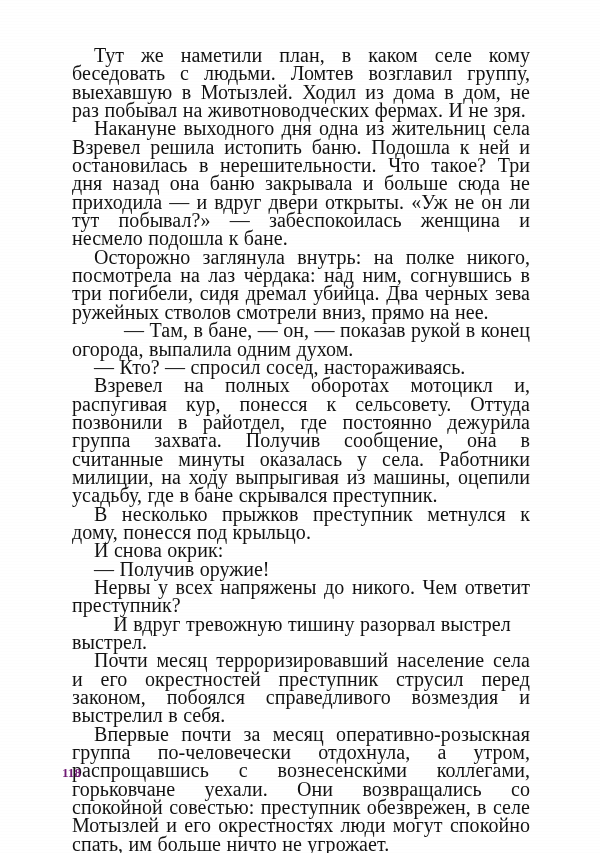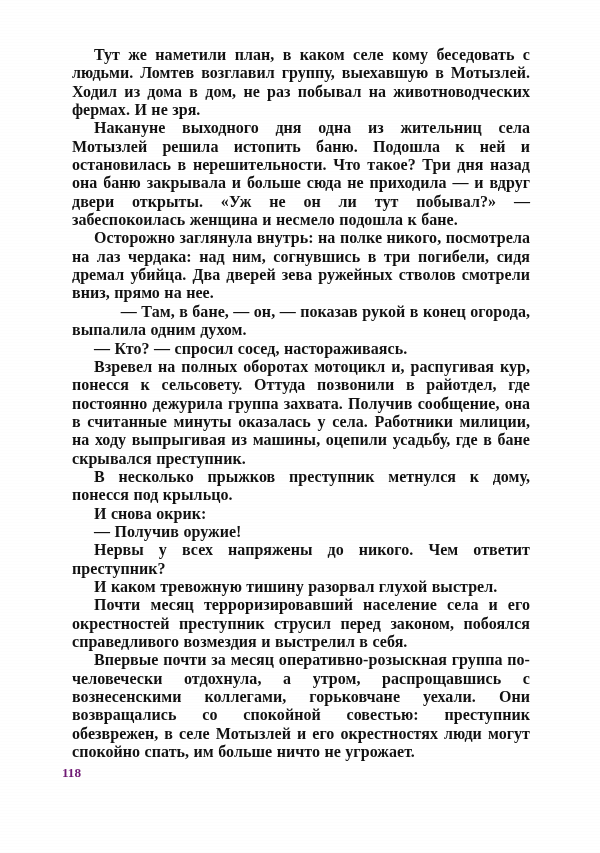--- a/index.html
+++ b/index.html
@@ -25,38 +25,38 @@
     top: 46px;
     width: 458px;
   }
 
   .para {
     margin: 0;
     padding: 0;
     text-align: justify;
     text-align-last: left;
     text-indent: 22px;
-    font-size: 16px;
+    font-size: 20px;
     line-height: 18.35px;
-    font-weight: bold;
+    font-weight: normal;
     color: #121212;
     letter-spacing: 0.05px;
     word-spacing: 0.4px;
     -webkit-font-smoothing: none;
   }
 
   
   .para.dialogue {
     text-align: right;
     text-indent: 22px;
   }
 
   
   .para.short {
-    text-align: right;
+    text-align: center;
   }
 
   
   #folio {
     position: absolute;
     left: 62px;
     top: 765px;
     font-size: 13.2px;
     line-height: 16px;
     font-weight: bold;
@@ -78,30 +78,30 @@
   }
 </style>
 </head>
 <body>
 
 <div id="page">
 
   <div id="text-column">
 
     <p class="para">Тут же наметили план, в каком селе кому беседовать с людьми. Ломтев возглавил группу, выехавшую в Мотызлей. Ходил из дома в дом, не раз побывал на животноводческих фермах. И не зря.</p>
-    <p class="para">Накануне выходного дня одна из жительниц села Мотызлей решила истопить баню. Подошла к ней и остановилась в нерешительности. Что такое? Три дня назад она баню закрывала и больше сюда не приходила — и вдруг двери открыты. «Уж не он ли тут побывал?» — забеспокоилась женщина и несмело подошла к бане.</p>
-    <p class="para">Осторожно заглянула внутрь: на полке никого, посмотрела на лаз чердака: над ним, согнувшись в три погибели, сидя дремал убийца. Два дверей зева ружейных стволов смотрели вниз, прямо на нее.</p>
+    <p class="para">Накануне выходного дня одна из жительниц села Взревел решила истопить баню. Подошла к ней и остановилась в нерешительности. Что такое? Три дня назад она баню закрывала и больше сюда не приходила — и вдруг двери открыты. «Уж не он ли тут побывал?» — забеспокоилась женщина и несмело подошла к бане.</p>
+    <p class="para">Осторожно заглянула внутрь: на полке никого, посмотрела на лаз чердака: над ним, согнувшись в три погибели, сидя дремал убийца. Два черных зева ружейных стволов смотрели вниз, прямо на нее.</p>
     <p class="para dialogue">— Там, в бане, — он, — показав рукой в конец огорода, выпалила одним духом.</p>
     <p class="para dialogue short">— Кто? — спросил сосед, настораживаясь.</p>
     <p class="para">Взревел на полных оборотах мотоцикл и, распугивая кур, понесся к сельсовету. Оттуда позвонили в райотдел, где постоянно дежурила группа захвата. Получив сообщение, она в считанные минуты оказалась у села. Работники милиции, на ходу выпрыгивая из машины, оцепили усадьбу, где в бане скрывался преступник.</p>
     <p class="para">В несколько прыжков преступник метнулся к дому, понесся под крыльцо.</p>
     <p class="para short">И снова окрик:</p>
     <p class="para dialogue short">— Получив оружие!</p>
     <p class="para">Нервы у всех напряжены до никого. Чем ответит преступник?</p>
-    <p class="para short">И каком тревожную тишину разорвал глухой выстрел.</p>
+    <p class="para short">И вдруг тревожную тишину разорвал выстрел выстрел.</p>
     <p class="para">Почти месяц терроризировавший население села и его окрестностей преступник струсил перед законом, побоялся справедливого возмездия и выстрелил в себя.</p>
     <p class="para">Впервые почти за месяц оперативно-розыскная группа по-человечески отдохнула, а утром, распрощавшись с вознесенскими коллегами, горьковчане уехали. Они возвращались со спокойной совестью: преступник обезврежен, в селе Мотызлей и его окрестностях люди могут спокойно спать, им больше ничто не угрожает.</p>
 
   </div>
 
   <div id="folio">118</div>
 
   <div id="grain"></div>
 
 </div>

